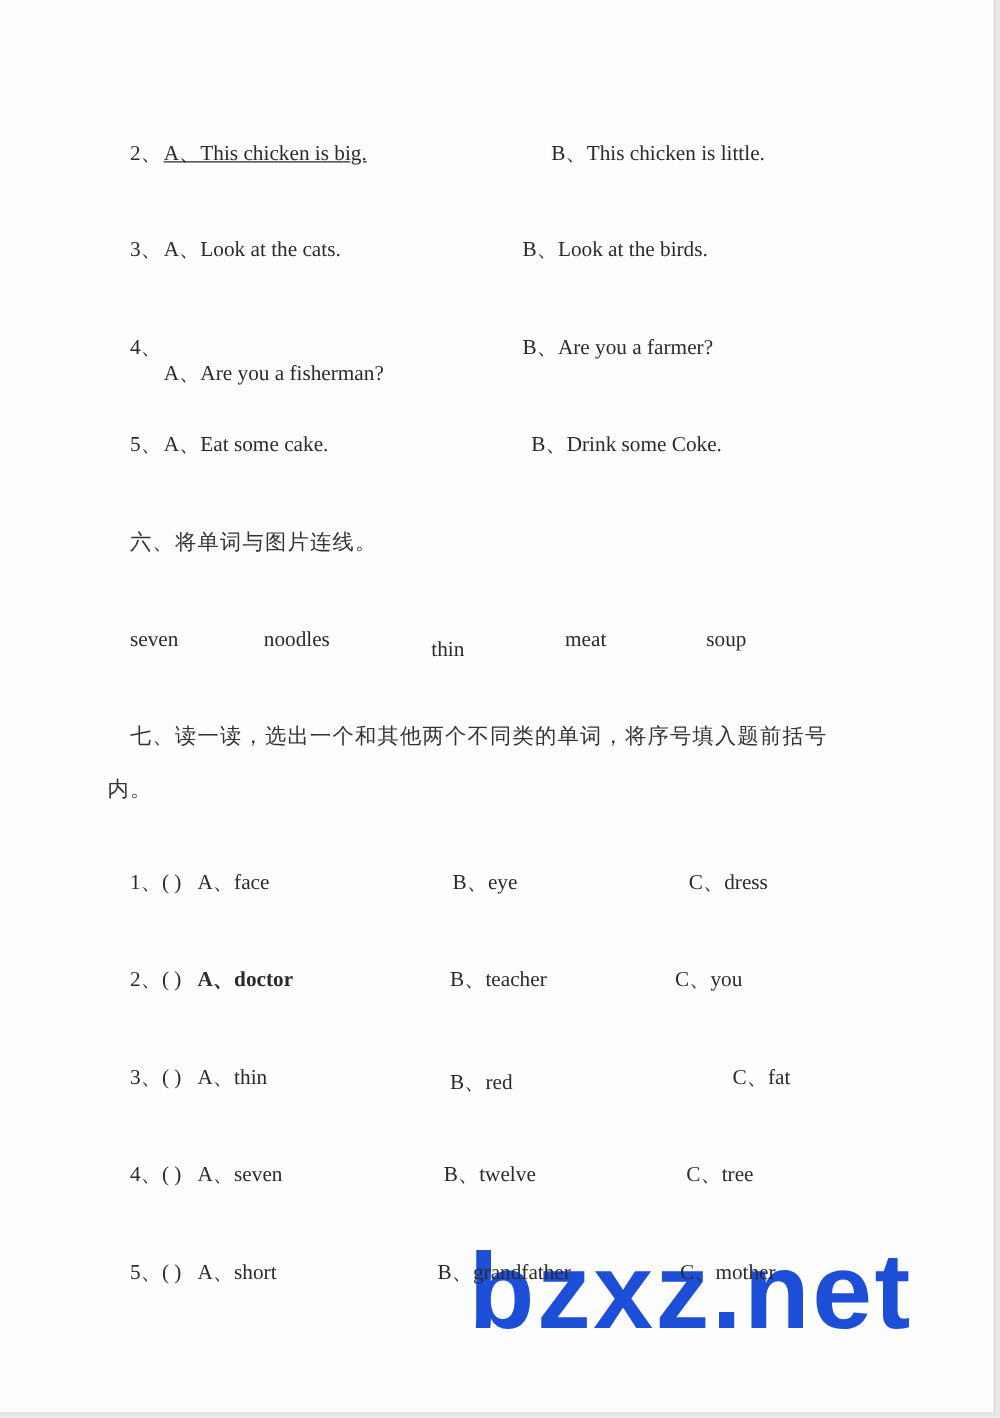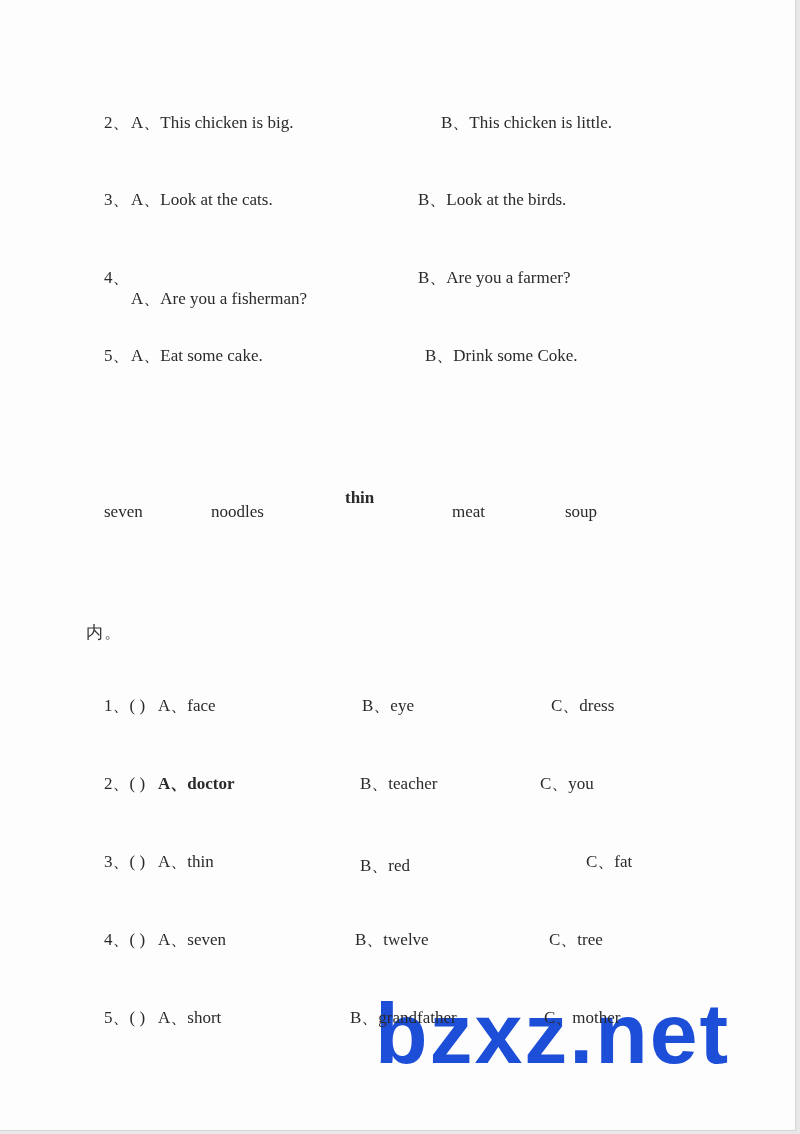--- a/index.html
+++ b/index.html
@@ -55,47 +55,49 @@
 </head>
 <body>
 
 <div class="page">
   <div class="watermark">bzxz.net</div>
 
   <div class="content">
 
     <div>
       <span class="line" style="left:104px; top:113px;">2、</span>
-      <span class="line" style="left:131px; top:113px;">A、This chicken is big.</span>
+      <span class="line" style="left:131px; top:113px;text-decoration:underline;">A、This chicken is big.</span>
       <span class="line" style="left:441px; top:113px;">B、This chicken is little.</span>
     </div>
     <div>
       <span class="line" style="left:104px; top:190px;">3、</span>
       <span class="line" style="left:131px; top:190px;">A、Look at the cats.</span>
       <span class="line" style="left:418px; top:190px;">B、Look at the birds.</span>
     </div>
     <div>
       <span class="line" style="left:104px; top:268px;">4、</span>
       <span class="line" style="left:131px; top:268px;margin-top:21px;">A、Are you a fisherman?</span>
       <span class="line" style="left:418px; top:268px;">B、Are you a farmer?</span>
     </div>
     <div>
       <span class="line" style="left:104px; top:346px;">5、</span>
       <span class="line" style="left:131px; top:346px;">A、Eat some cake.</span>
       <span class="line" style="left:425px; top:346px;">B、Drink some Coke.</span>
     </div>
 
+    <span class="line cjk" style="left:104px; top:424px;">六、将单词与图片连线。</span>
     <div>
       <span class="line" style="left:104px; top:502px;">seven</span>
       <span class="line" style="left:190px; top:502px;margin-left:21px;">noodles</span>
-      <span class="line" style="left:345px; top:488px;font-weight:bold;">thin</span>
+      <span class="line" style="left:345px; top:510px;">thin</span>
       <span class="line" style="left:452px; top:502px;">meat</span>
       <span class="line" style="left:565px; top:502px;">soup</span>
     </div>
 
+    <span class="line cjk" style="left:104px; top:579px;">七、读一读，选出一个和其他两个不同类的单词，将序号填入题前括号</span>
     <span class="line cjk" style="left:86px; top:622px;">内。</span>
 
     <div>
       <span class="line" style="left:104px; top:696px;">1、(    )</span>
       <span class="line" style="left:158px; top:696px;">A、face</span>
       <span class="line" style="left:362px; top:696px;">B、eye</span>
       <span class="line" style="left:551px; top:696px;">C、dress</span>
     </div>
     <div>
       <span class="line" style="left:104px; top:774px;">2、(    )</span>

